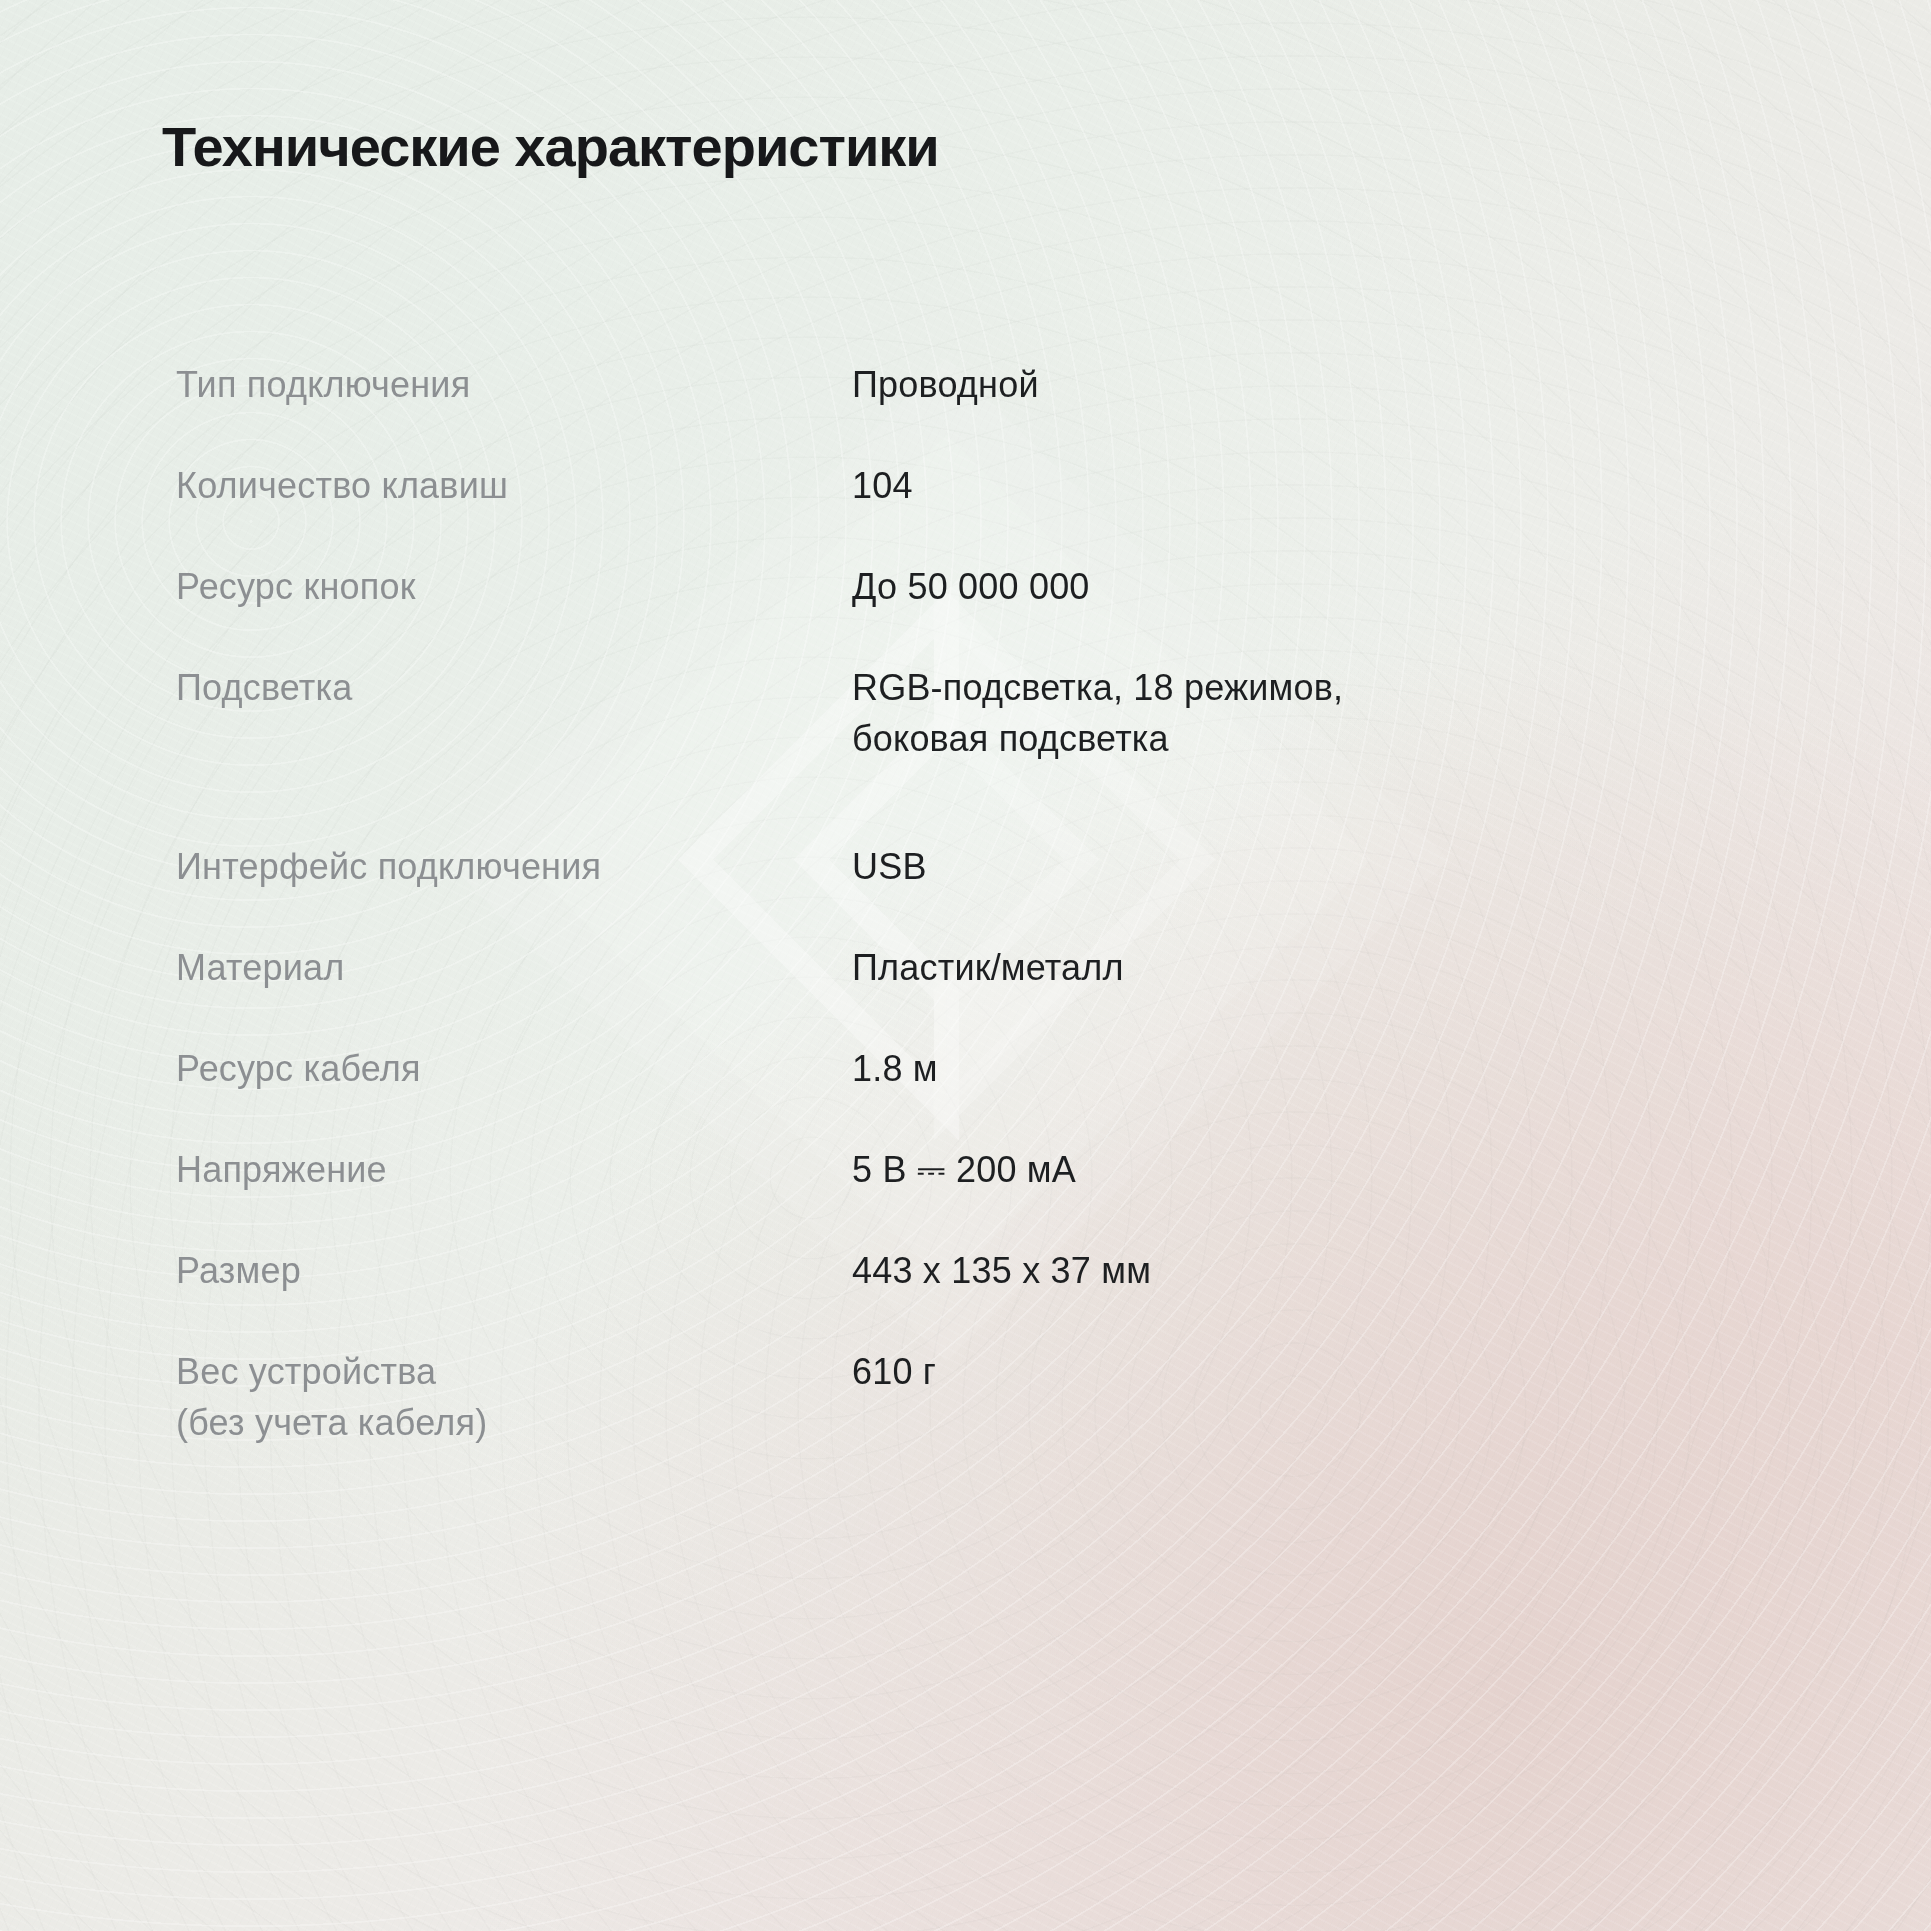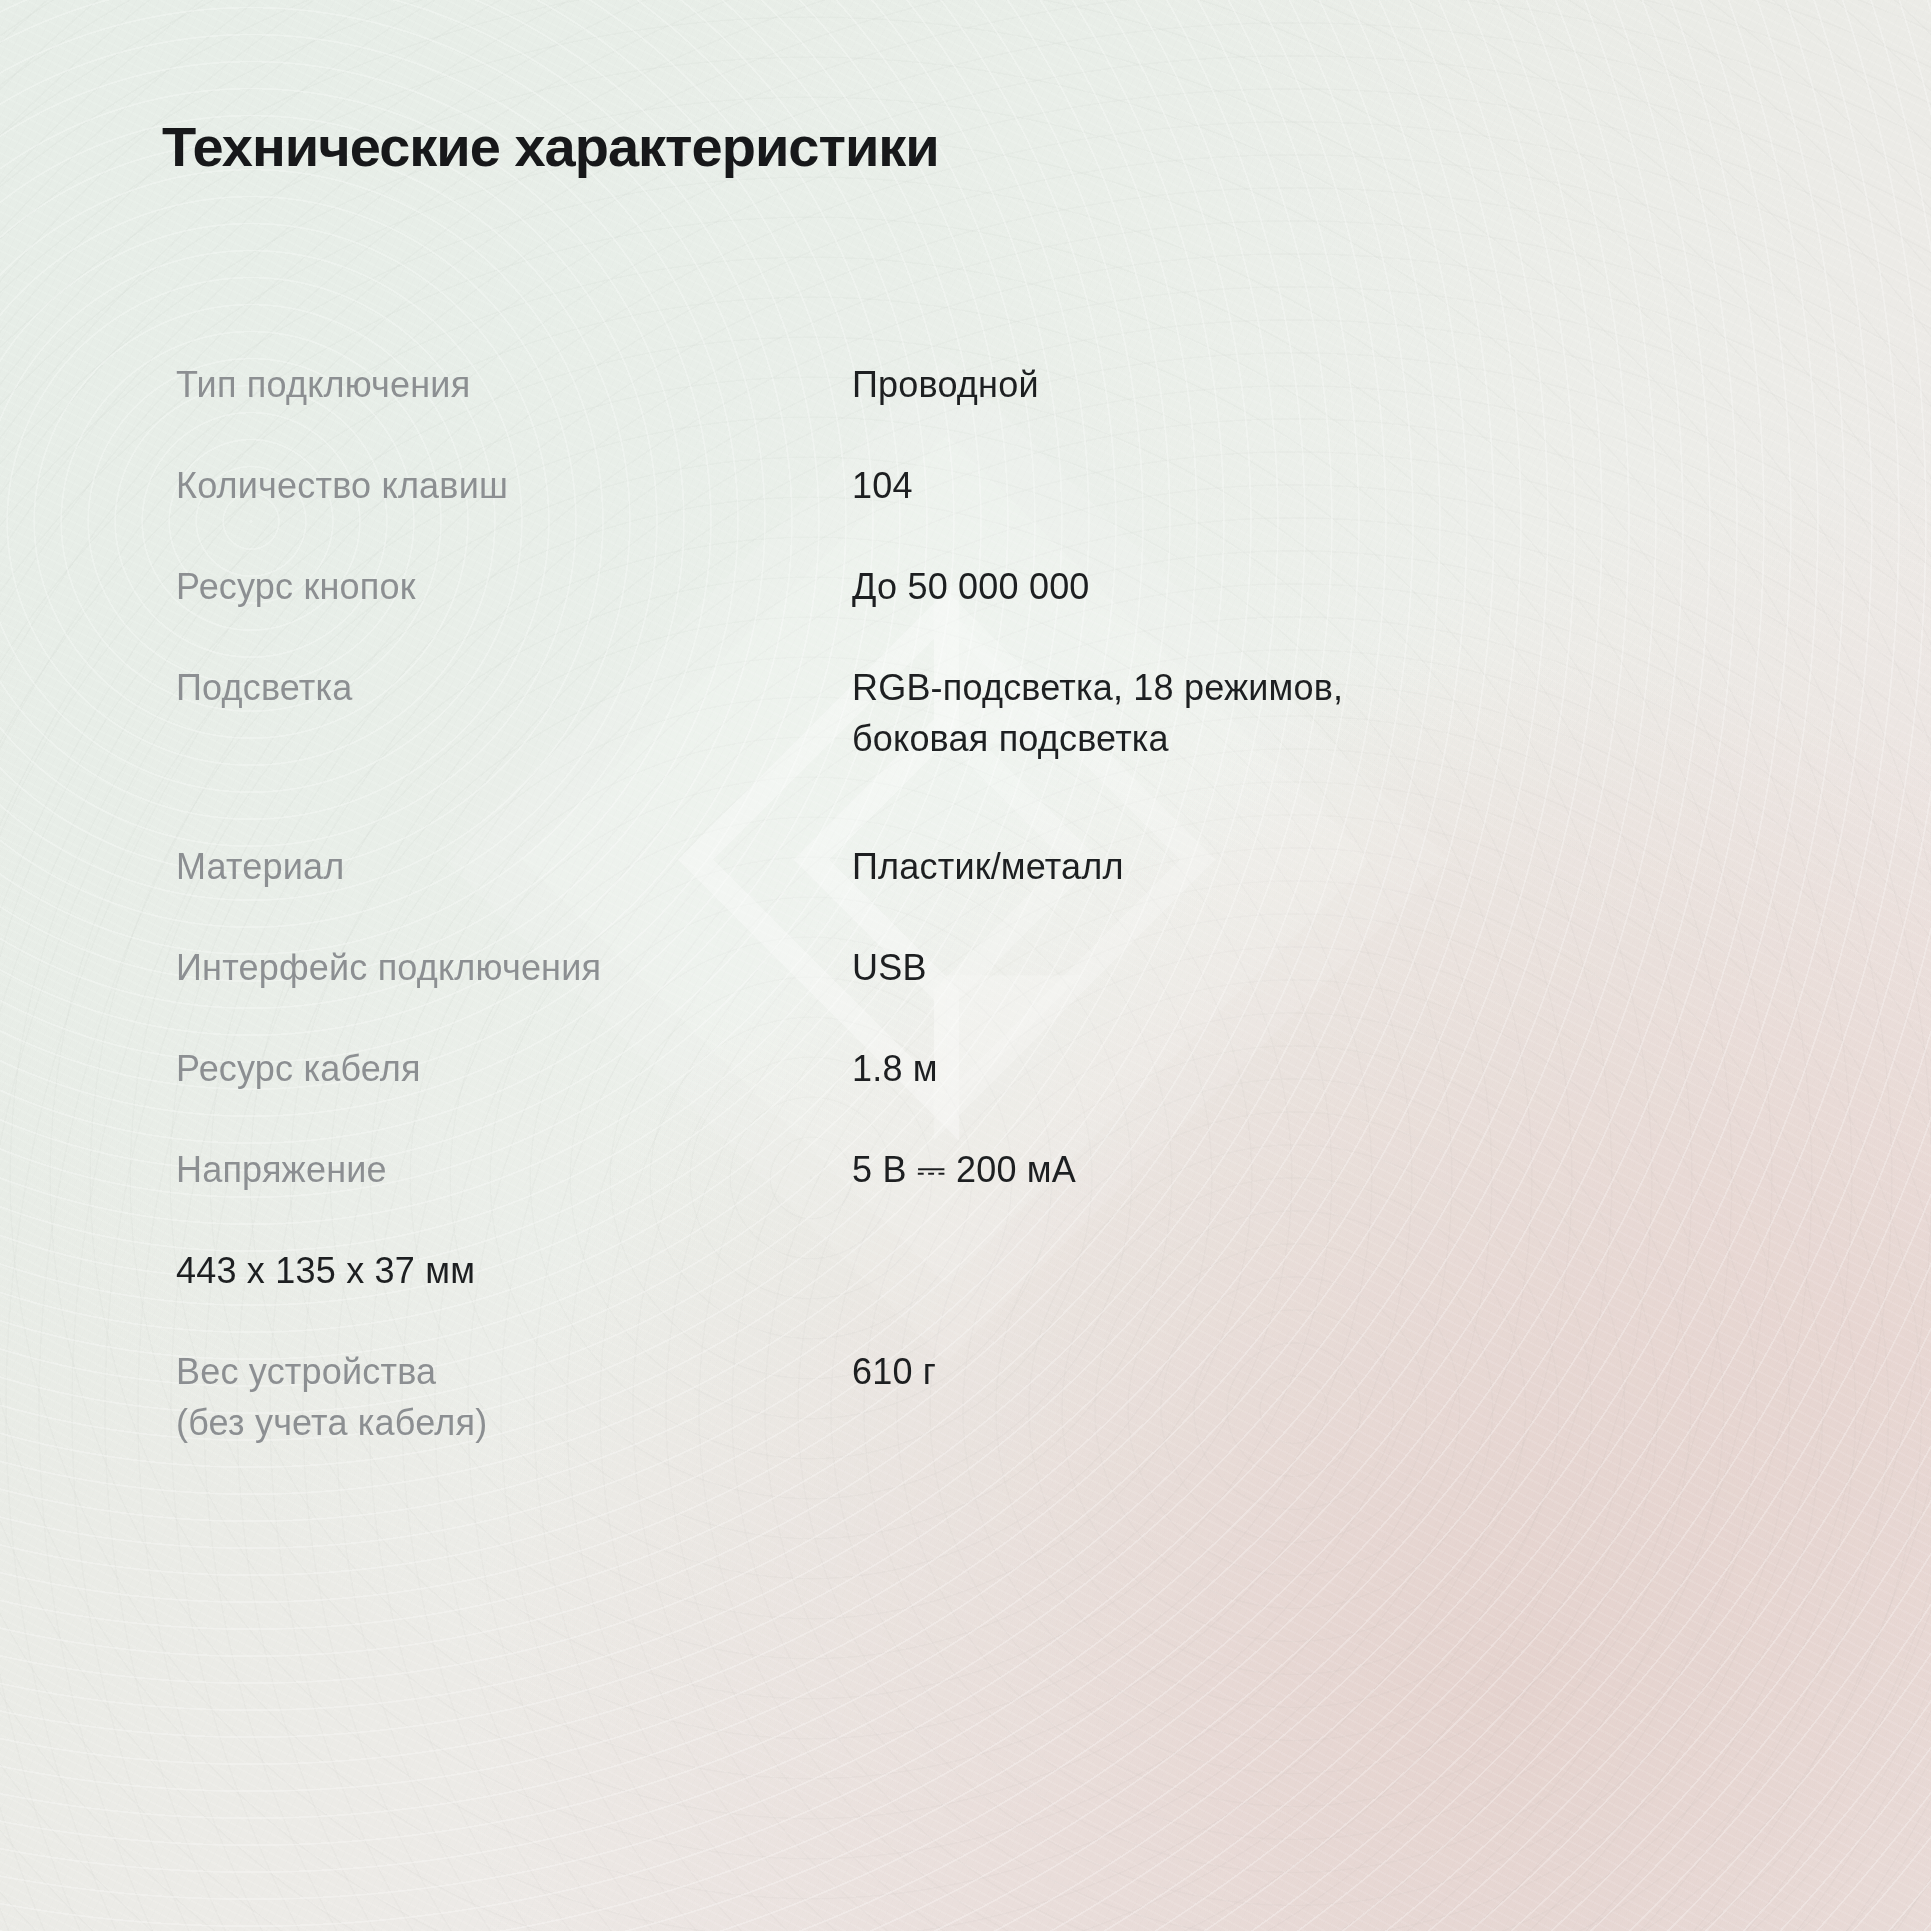--- a/index.html
+++ b/index.html
@@ -149,40 +149,41 @@
         <div class="spec-value">До 50 000 000</div>
       </div>
 
       <div class="spec-row gap-after">
         <div class="spec-label">Подсветка</div>
         <div class="spec-value">RGB-подсветка, 18 режимов,
 боковая подсветка</div>
       </div>
 
       <div class="spec-row">
-        <div class="spec-label">Материал</div>
-        <div class="spec-value">Пластик/металл</div>
+        <div class="spec-label">Интерфейс подключения</div>
+        <div class="spec-value">USB</div>
       </div>
 
       <div class="spec-row">
-        <div class="spec-label">Интерфейс подключения</div>
-        <div class="spec-value">USB</div>
+        <div class="spec-label">Материал</div>
+        <div class="spec-value">Пластик/металл</div>
       </div>
 
       <div class="spec-row">
         <div class="spec-label">Ресурс кабеля</div>
         <div class="spec-value"> 1.8 м</div>
       </div>
 
       <div class="spec-row">
         <div class="spec-label">Напряжение</div>
         <div class="spec-value">5 В ⎓ 200 мА</div>
       </div>
 
       <div class="spec-row">
+        <div class="spec-label">Размер</div>
         <div class="spec-value">443 x 135 x 37 мм</div>
       </div>
 
       <div class="spec-row">
         <div class="spec-label">
           <span>Вес устройства</span>
           <span class="sub">(без учета кабеля)</span>
         </div>
         <div class="spec-value">610 г</div>
       </div>

